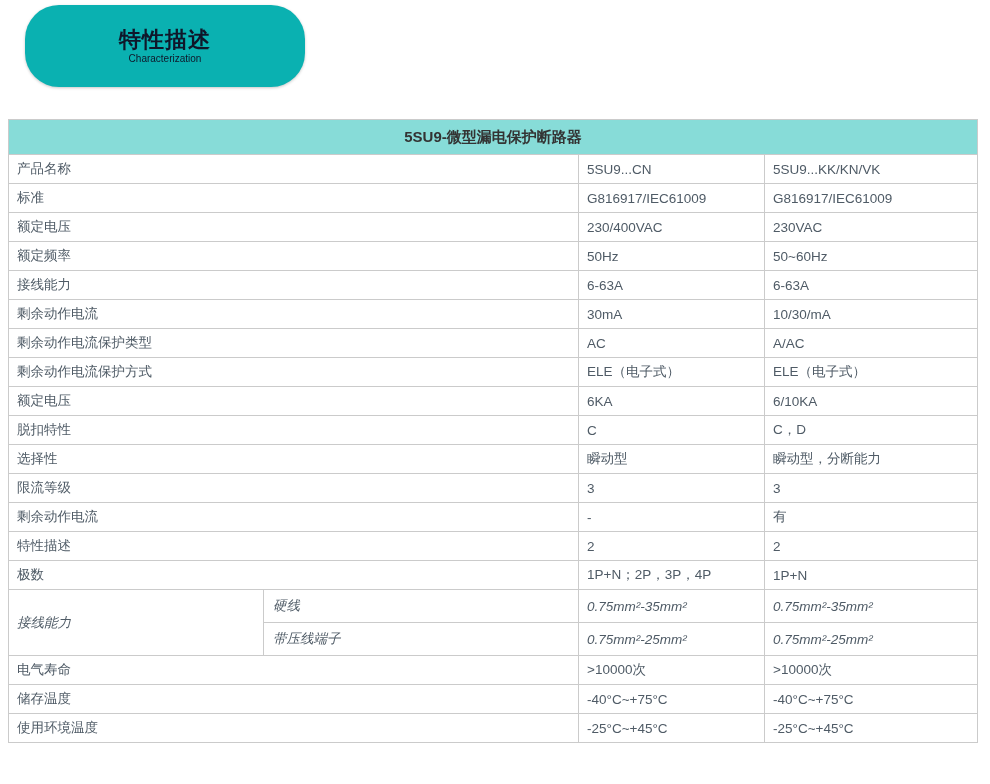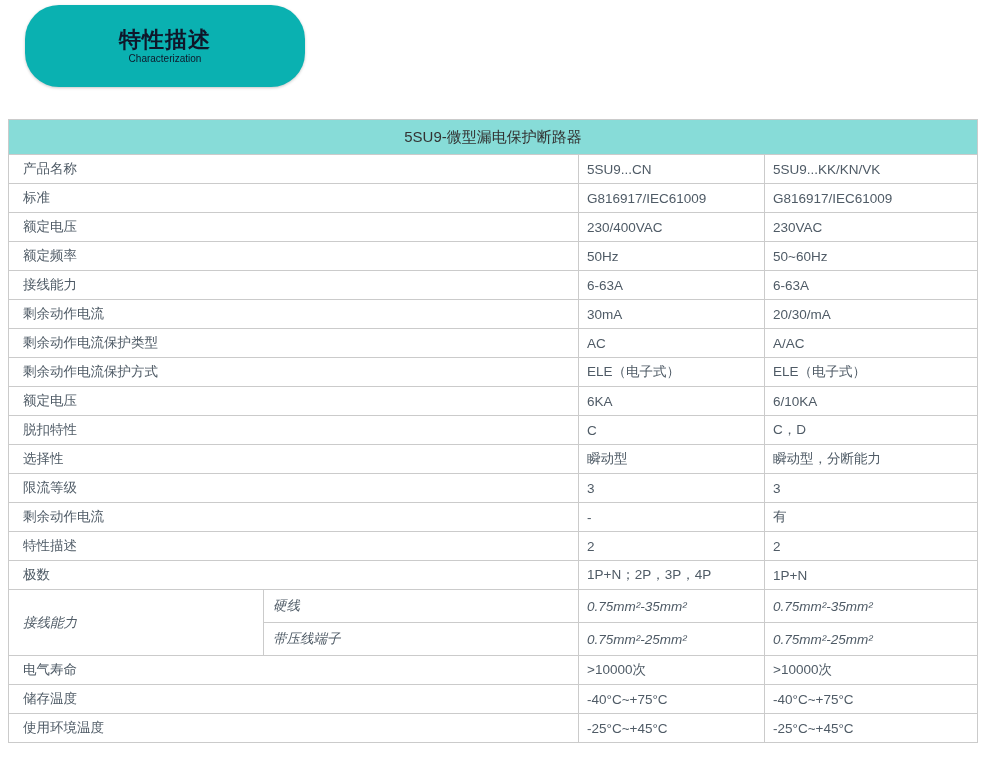--- a/index.html
+++ b/index.html
@@ -23,24 +23,24 @@
     border-collapse:collapse;table-layout:fixed;
   }
   .spec-table th,.spec-table td{
     border:1px solid #cbcbcb;
     font-size:13.5px;color:#4f5b66;
     padding:0 8px;vertical-align:middle;text-align:left;
     overflow:hidden;white-space:nowrap;
   }
   .spec-table .head-row th{
     height:34px;background:#87dcd8;color:#333333;
-    text-align:center;font-weight:normal;font-size:15px;
+    text-align:center;font-weight:bold;font-size:15px;
   }
   .spec-table td{height:28px;}
-  .spec-table td.label{padding-left:14px;}
+  .spec-table td.label{padding-left:8px;}
   .spec-table td.sublabel{padding-left:9px;}
   .spec-table tr.tall td{height:32px;font-style:italic;}
 </style>
 </head>
 <body>
 
 <div class="ribbon">
   <div class="ribbon-title">特性描述</div>
   <div class="ribbon-sub">Characterization</div>
 </div>
@@ -78,21 +78,21 @@
       <td>50~60Hz</td>
     </tr>
     <tr>
       <td class="label" colspan="2">接线能力</td>
       <td>6-63A</td>
       <td>6-63A</td>
     </tr>
     <tr>
       <td class="label" colspan="2">剩余动作电流</td>
       <td>30mA</td>
-      <td>20/30/mA</td>
+      <td>10/30/mA</td>
     </tr>
     <tr>
       <td class="label" colspan="2">剩余动作电流保护类型</td>
       <td>AC</td>
       <td>A/AC</td>
     </tr>
     <tr>
       <td class="label" colspan="2">剩余动作电流保护方式</td>
       <td>ELE（电子式）</td>
       <td>ELE（电子式）</td>

